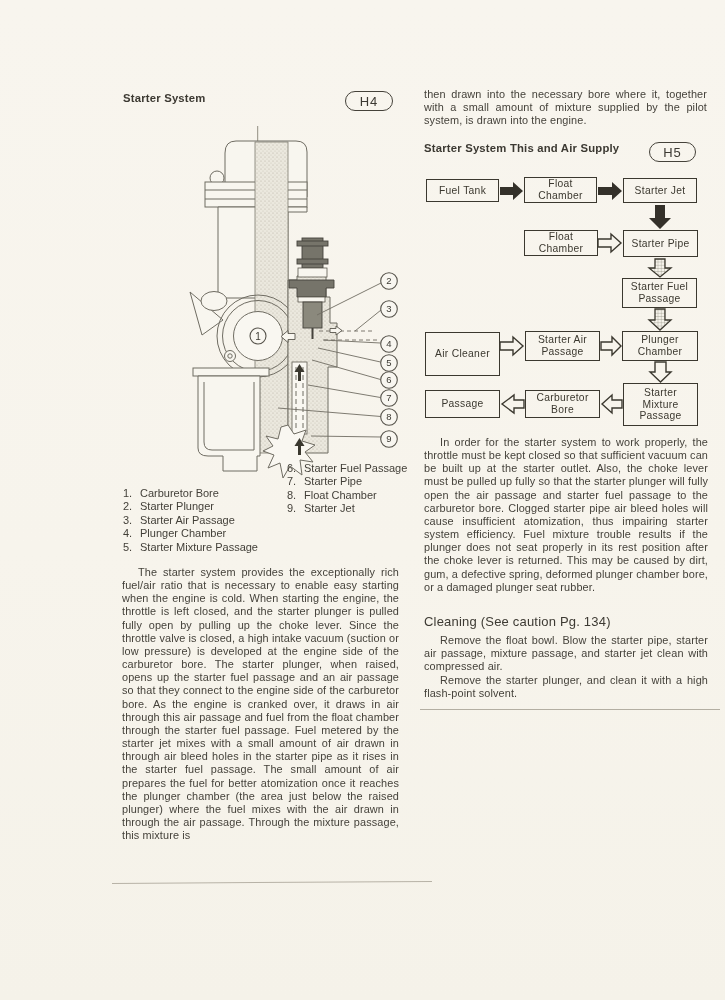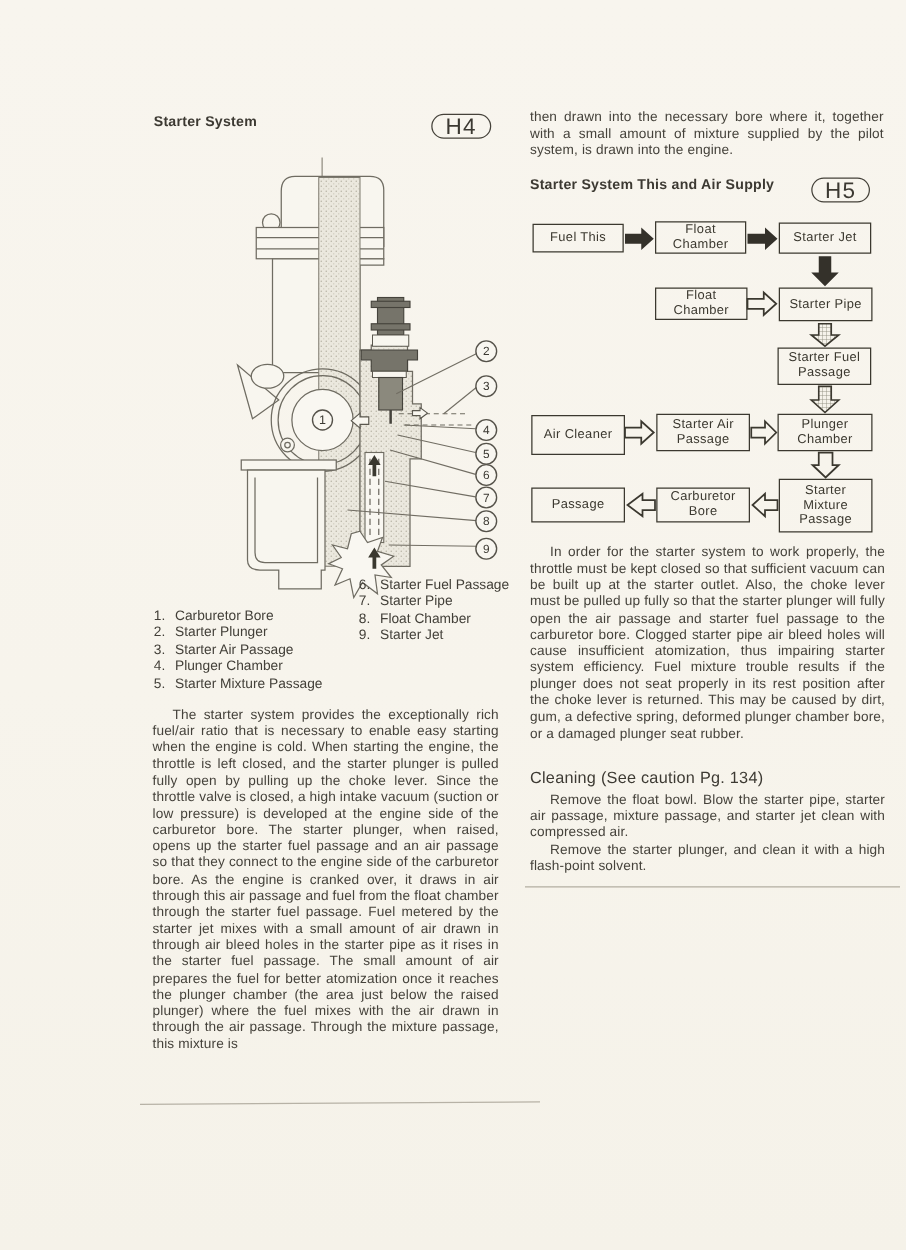--- a/index.html
+++ b/index.html
@@ -8,21 +8,21 @@
     background:linear-gradient(180deg,#f8f5ee 0%,#f7f4ec 55%,#f5f2e9 100%);
     font-family:"Liberation Sans",sans-serif;color:#44413a;
   }
   .abs{position:absolute;}
   .para{position:absolute;text-align:justify;font-size:10.9px;line-height:13.15px;letter-spacing:0.12px;color:#45423b;}
   .ind{text-indent:16px;}
   .colhead{position:absolute;font-weight:bold;font-size:11.3px;letter-spacing:0.2px;color:#3c3932;}
   .figtag{
     position:absolute;border:1.7px solid #45423a;border-radius:10px;
     display:flex;align-items:center;justify-content:center;
-    font-size:18px;letter-spacing:1px;color:#3c3932;background:transparent;
+    font-size:13px;letter-spacing:1px;color:#3c3932;background:transparent;
   }
   .legend{position:absolute;font-size:11px;line-height:13.4px;color:#423f38;}
   .lg-row{white-space:nowrap;}
   .lg-n{display:inline-block;width:17px;}
   .flow{position:absolute;left:424px;top:172px;width:296px;height:262px;}
   .fbox{
     position:absolute;border:1.7px solid #3b382f;background:transparent;
     display:flex;align-items:center;justify-content:center;text-align:center;
     font-size:10.3px;line-height:11.8px;letter-spacing:0.3px;color:#3b382f;padding:1px 3px;box-sizing:border-box;
   }
@@ -182,27 +182,27 @@
         <polygon points="177,170 188,170 188,165 197,174 188,183 188,178 177,178"></polygon>
         <polygon points="231,190 231,200 226,200 236.5,210 247,200 242,200 242,190"></polygon>
         <polygon points="198,228 188,228 188,223 178,232 188,241 188,236 198,236"></polygon>
         <polygon points="100,228 90,228 90,223 78,232 90,241 90,236 100,236"></polygon>
       </g>
       <g fill="url(#hatch)" stroke="#3b382f" stroke-width="1.3">
         <polygon points="231,87 231,96 225,96 236,105 247,96 241,96 241,87"></polygon>
         <polygon points="231,137 231,148 225,148 236,158 247,148 241,148 241,137"></polygon>
       </g>
     </svg>
-    <div class="fbox" style="left:2px;top:7px;width:73px;height:23px;">Fuel This</div>
+    <div class="fbox" style="left:2px;top:7px;width:73px;height:23px;">Fuel Tank</div>
     <div class="fbox" style="left:100px;top:5px;width:73px;height:26px;">Float Chamber</div>
     <div class="fbox" style="left:199px;top:6px;width:74px;height:25px;">Starter Jet</div>
     <div class="fbox" style="left:100px;top:58px;width:74px;height:26px;">Float Chamber</div>
     <div class="fbox" style="left:199px;top:58px;width:75px;height:27px;">Starter Pipe</div>
     <div class="fbox" style="left:198px;top:106px;width:75px;height:30px;">Starter Fuel Passage</div>
-    <div class="fbox" style="left:1px;top:160px;width:75px;height:32px;">Air Cleaner</div>
+    <div class="fbox" style="left:1px;top:160px;width:75px;height:44px;">Air Cleaner</div>
     <div class="fbox" style="left:101px;top:159px;width:75px;height:30px;">Starter Air Passage</div>
     <div class="fbox" style="left:198px;top:159px;width:76px;height:30px;">Plunger Chamber</div>
     <div class="fbox" style="left:1px;top:218px;width:75px;height:28px;">Passage</div>
     <div class="fbox" style="left:101px;top:218px;width:75px;height:28px;">Carburetor Bore</div>
     <div class="fbox" style="left:199px;top:211px;width:75px;height:43px;">Starter Mixture Passage</div>
   </div>
 
   <div class="para ind" style="left:424px;top:436px;width:284px;">In order for the starter system to work properly, the throttle must be kept closed so that sufficient vacuum can be built up at the starter outlet.  Also, the choke lever must be pulled up fully so that the starter plunger will fully open the air passage and starter fuel passage to the carburetor bore.  Clogged starter pipe air bleed holes will cause insufficient atomization, thus impairing starter system efficiency.  Fuel mixture trouble results if the plunger does not seat properly in its rest position after the choke lever is returned.  This may be caused by dirt, gum, a defective spring, deformed plunger chamber bore, or a damaged plunger seat rubber.</div>
 
   <div class="clean-h" style="left:424px;top:614px;">Cleaning (See caution Pg. 134)</div>

